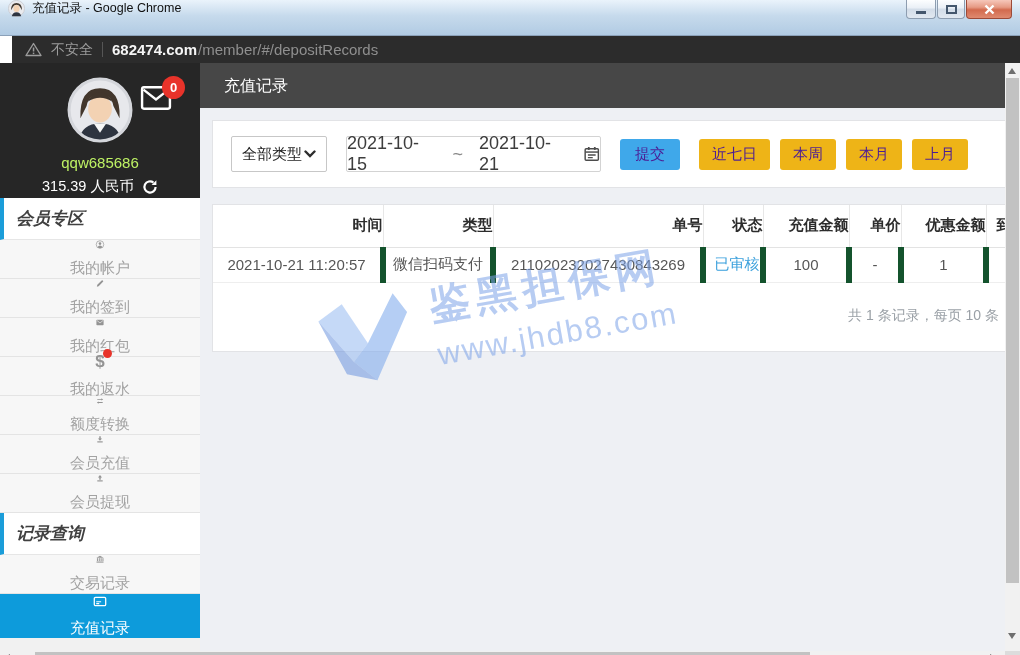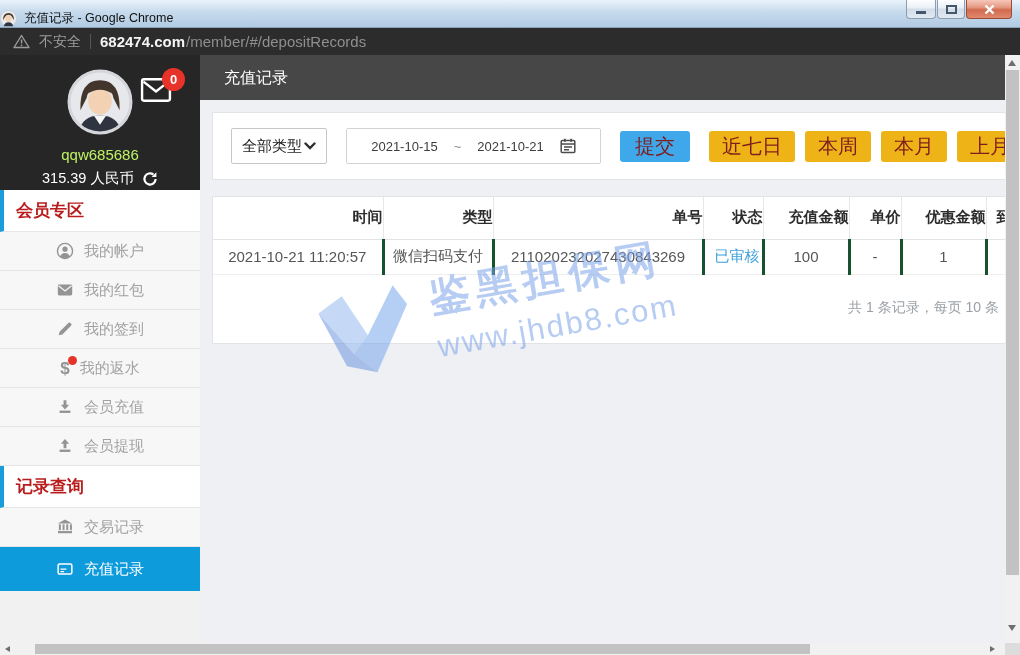--- a/index.html
+++ b/index.html
@@ -1,72 +1,72 @@
 <!DOCTYPE html>
 <html><head>
 <meta charset="utf-8">
 <style>
 * { margin:0; padding:0; box-sizing:border-box; }
 html,body { width:1020px; height:655px; overflow:hidden; font-family:"Liberation Sans","DejaVu Sans",sans-serif; background:#fff; }
 
 
-.titlebar { height:28px; background:linear-gradient(#eaf3fb, #c6daec 45%, #b1cbe3); border-bottom:1px solid #8ba1b9; display:flex; align-items:flex-end; position:relative; }
+.titlebar { height:36px; background:linear-gradient(#eaf3fb, #c6daec 45%, #b1cbe3); border-bottom:1px solid #8ba1b9; display:flex; align-items:flex-start; padding-left:8px; position:relative; }
 .favicon { width:17px; height:17px; margin-right:7px; flex:0 0 auto; }
 .win-title { font-size:12.5px; color:#101010; }
 .controls { position:absolute; top:0; right:8px; display:flex; gap:1px; }
 .wbtn { height:19px; border:1px solid #8d9db0; border-top:none; border-radius:0 0 4px 4px; background:linear-gradient(#fdfeff,#e9eff6 45%,#d2dce8 50%,#e1e9f1); display:flex; align-items:center; justify-content:center; cursor:default; }
 .wbtn.min { width:30px; } .wbtn.max { width:28px; }
 .wbtn.close { width:46px; background:linear-gradient(#f6c7ba,#e69a84 40%,#d26a4e 55%,#df8a70); border-color:#9c4a38; }
 .g-min { width:10px; height:3px; background:#44576d; margin-top:7px; }
 .g-max { width:11px; height:9px; border:2px solid #44576d; }
 
 
-.addressbar { height:27px; background:#2c2c2c; display:flex; align-items:center; padding-left:13px; gap:9px; }
+.addressbar { height:27px; background:#2c2c2c; display:flex; align-items:center; padding-left:13px; gap:9px;margin-left:12px; }
 .sec-label { font-size:14px; color:#9c9c9c; }
 .addr-sep { width:1px; height:15px; background:#565656; }
 .addr-domain { font-size:15px; color:#f5f5f5; font-weight:bold; }
 .addr-path { font-size:15px; color:#8f8f8f; }
 
 
 .app { display:flex; height:588px; }
 
 
 .sidebar { width:200px; flex:0 0 200px; display:flex; flex-direction:column; background:#f7f7f7; }
 .profile { height:135px; background:#262626; position:relative; flex:0 0 135px; }
 .avatar { position:absolute; left:67px; top:14px; width:66px; height:66px; cursor:pointer; }
 .mail { position:absolute; left:140px; top:22px; width:32px; height:26px; cursor:pointer; }
 .mail-badge { position:absolute; left:162px; top:13px; width:23px; height:23px; background:#e8332a; border-radius:50%; color:#fff; font-size:13px; font-weight:bold; display:flex; align-items:center; justify-content:center; }
 .username { position:absolute; top:91px; width:100%; text-align:center; color:#bef264; font-size:15px; }
 .balance { position:absolute; top:114px; width:100%; display:flex; align-items:center; justify-content:center; gap:8px; color:#fff; font-size:14.5px; }
 .refresh-ic { width:16px; height:16px; cursor:pointer; }
 .menu { flex:1; display:flex; flex-direction:column; }
-.m-section { height:42px; background:#fff; border-left:4px solid #1b9dd9; border-bottom:1px solid #e6e6e6; display:flex; align-items:center; padding-left:12px; font-size:17px; font-weight:bold; color:#b91c1c; }
-.m-item { height:39px; background:#f7f7f7; border-bottom:1px solid #e4e4e4; display:flex; align-items:center; justify-content:center; gap:10px; font-size:15px; color:#a2a2a2; cursor:pointer; }
+.m-section { height:42px; background:#fff; border-left:4px solid #1b9dd9; border-bottom:1px solid #e6e6e6; display:flex; align-items:center; padding-left:12px; font-size:17px; font-weight:bold; color:#404040;font-style:italic; }
+.m-item { height:39px; background:#f7f7f7; border-bottom:1px solid #e4e4e4; display:flex; align-items:center; justify-content:center; gap:10px; font-size:15px; color:#a2a2a2; cursor:pointer;flex-direction:column; }
 .m-item svg { width:18px; height:18px; }
 .m-item.active { height:44px; background:#0d9bdb; color:#fff; border-bottom:none; }
 .dollar-wrap { position:relative; font-size:17px; font-weight:bold; color:#949494; line-height:1; }
 .red-dot { position:absolute; top:-4px; right:-7px; width:9px; height:9px; background:#e8332a; border-radius:50%; }
 .side-filler { flex:1; background:#f1f1f1; }
 
 
 .main { flex:1; position:relative; background:#eef0f4; overflow:hidden; }
 .main-header { height:45px; background:#474747; color:#fff; font-size:16px; line-height:45px; padding-left:24px; }
 .panel { background:#fff; border:1px solid #e2e3e6; margin-left:12px; width:860px; }
 .filter-panel { margin-top:12px; height:68px; display:flex; align-items:center; padding-left:18px; gap:19px; }
 .select-box { width:96px; height:36px; border:1px solid #c7c7c7; border-radius:2px; background:#fff; display:flex; align-items:center; justify-content:space-between; padding:0 10px; font-size:15px; color:#1d1d1d; cursor:pointer; }
-.date-box { width:255px; height:36px; border:1px solid #d3d3d3; border-radius:2px; background:#fff; display:flex; align-items:center; justify-content:center; gap:16px; font-size:13px; color:#3d3d3d; cursor:pointer; }
-.btn { height:31px; border:none; border-radius:3px; color:#7f1d1d; font-size:20px; display:inline-flex; align-items:center; padding:0 13px; cursor:pointer; font-family:inherit; }
+.date-box { width:255px; height:36px; border:1px solid #d3d3d3; border-radius:2px; background:#fff; display:flex; align-items:center; justify-content:center; gap:16px; font-size:18px; color:#3d3d3d; cursor:pointer; }
+.btn { height:31px; border:none; border-radius:3px; color:#4c1d95; font-size:15px; display:inline-flex; align-items:center; padding:0 13px; cursor:pointer; font-family:inherit; }
 .btn-submit { background:#3fa8ea; padding:0 15px; }
 .btn-yellow { background:#eeb417; }
 .yellow-group { display:flex; gap:10px; }
 .table-panel { margin-top:16px; }
 table { border-collapse:collapse; table-layout:fixed; width:853px; }
 th { height:42px; font-size:15px; font-weight:bold; color:#2c2c2c; text-align:right; border-right:1px solid #e7e7e7; border-bottom:1px solid #e3e3e3; }
 th.last { border-right:none; text-align:left; padding-left:10px; }
-td { height:35px; font-size:15px; color:#565656; text-align:center; border-right:3px solid #14532d; border-bottom:1px solid #eee; }
+td { height:35px; font-size:15px; color:#565656; text-align:center; border-right:6px solid #14532d; border-bottom:1px solid #eee; }
 td.last { border-right:none; }
 .status-txt { color:#3aa0dc;padding-left:8px; }
 .summary { text-align:right; padding:24px 72px 26px 0; font-size:14px; color:#9aa0a6; }
 
 
 .watermark { position:absolute; left:112px; top:205px; display:flex; align-items:center; gap:20px; transform:rotate(-10deg); pointer-events:none; color:rgba(124,162,232,0.55); }
 .wm-brand { font-size:41px; font-weight:bold; letter-spacing:6px; }
 .wm-site { font-size:31px; letter-spacing:2px; margin-top:4px; }
 
 
@@ -159,34 +159,41 @@
       <div class="m-item">
         <svg viewBox="0 0 20 20">
             <circle cx="10" cy="10" r="8.4" fill="none" stroke="#949494" stroke-width="1.5"></circle>
             <circle cx="10" cy="8" r="2.9" fill="#949494"></circle>
             <path d="M4.7 16 Q6 12.2 10 12.2 Q14 12.2 15.3 16 Q12.8 18.2 10 18.2 Q7.2 18.2 4.7 16 Z" fill="#949494"></path>
           </svg>
         <span>我的帐户</span>
       </div>
       <div class="m-item">
         <svg viewBox="0 0 20 20">
+            <path d="M3 17 L4 13 L13.7 3.3 A1.6 1.6 0 0 1 16 3.3 L16.7 4 A1.6 1.6 0 0 1 16.7 6.3 L7 16 Z" fill="#949494"></path>
+          </svg>
+        <span>我的签到</span>
+      </div>
+      <div class="m-item">
+        <svg viewBox="0 0 20 20">
             <rect x="2" y="4" width="16" height="12" rx="1.6" fill="#949494"></rect>
             <path d="M2.8 5.2 L10 11 L17.2 5.2" fill="none" stroke="#f7f7f7" stroke-width="1.4"></path>
           </svg>
         <span>我的红包</span>
       </div>
       <div class="m-item">
-        <svg viewBox="0 0 20 20">
-            <path d="M3 17 L4 13 L13.7 3.3 A1.6 1.6 0 0 1 16 3.3 L16.7 4 A1.6 1.6 0 0 1 16.7 6.3 L7 16 Z" fill="#949494"></path>
-          </svg>
-        <span>我的签到</span>
-      </div>
-      <div class="m-item">
         <span class="dollar-wrap">$<span class="red-dot"></span></span>
         <span>我的返水</span>
+      </div>
+      <div class="m-item">
+        <svg viewBox="0 0 20 20">
+            <path d="M4 6.5 H13 V5 L17 7.5 L13 10 V8.5 H4 Z" fill="#949494"></path>
+            <path d="M16 13.5 H7 V12 L3 14.5 L7 17 V15.5 H16 Z" fill="#949494"></path>
+          </svg>
+        <span>额度转换</span>
       </div>
       <div class="m-item">
         <svg viewBox="0 0 20 20">
             <path d="M8.4 2.5 H11.6 V7.5 H14.6 L10 12.8 L5.4 7.5 H8.4 Z" fill="#949494"></path>
             <rect x="4" y="14" width="12" height="2.6" fill="#949494"></rect>
           </svg>
         <span>会员充值</span>
       </div>
       <div class="m-item">
         <svg viewBox="0 0 20 20">

